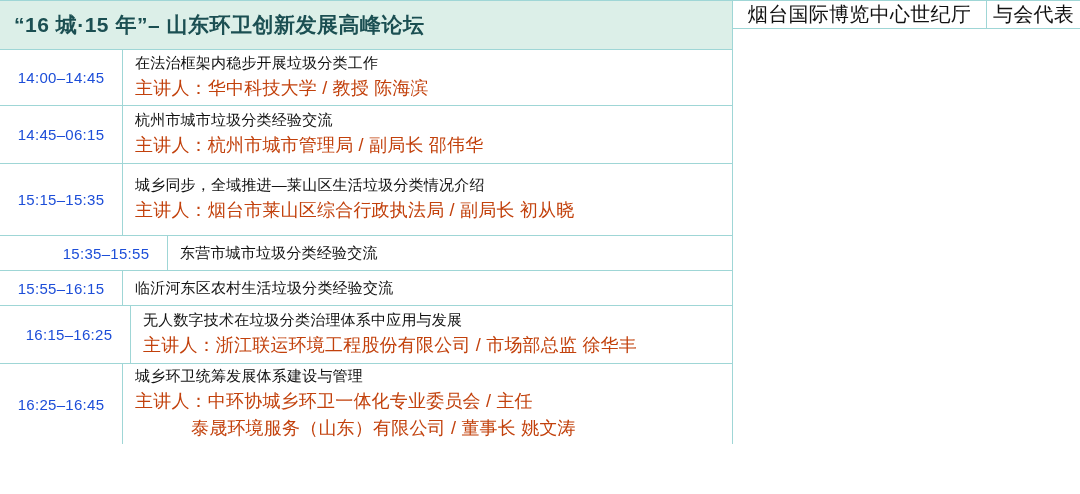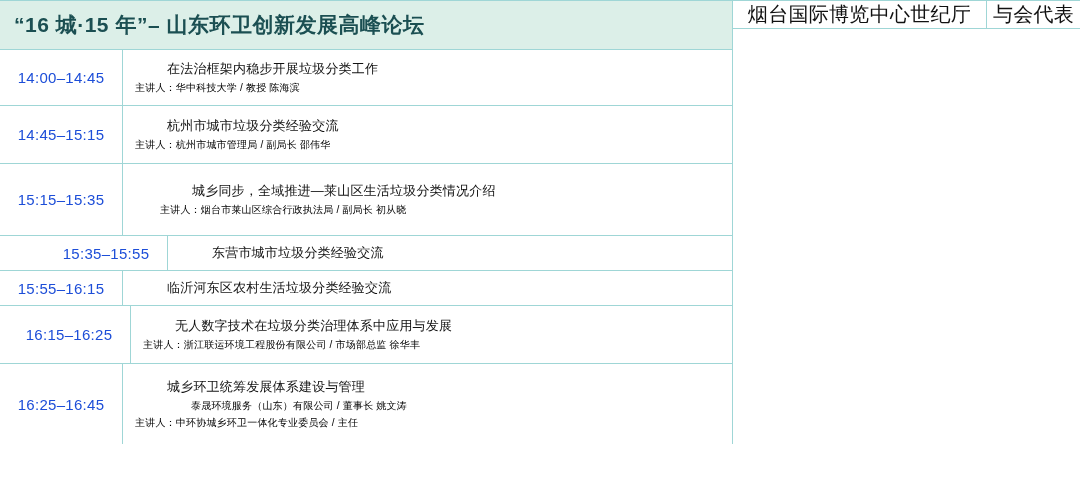--- a/index.html
+++ b/index.html
@@ -78,39 +78,38 @@
     flex: 1;
     box-sizing: border-box;
     padding: 9px 10px 9px 12px;
     display: flex;
     flex-direction: column;
     justify-content: center;
     gap: 4px;
   }
 
   .topic-title {
-    font-size: 13px;
+    font-size: 15px;
     color: #111;
     line-height: 1.25;
     letter-spacing: 0.2px;
-    margin-left: 32px;
   }
   .topic-speaker {
-    font-size: 10px;
-    color: #000000;
+    font-size: 18px;
+    color: #c2410c;
     line-height: 1.3;
     letter-spacing: 0.2px;
   }
   .topic-speaker.indent {
     padding-left: 56px;
   }
 
   .row.r1 { height: 56px; }
   .row.r2 { height: 58px; }
-  .row.r3 { height: 72px; gap: 25px; }
+  .row.r3 { height: 72px; }
   .row.r4 { height: 35px; padding-left: 45px; }
   .row.r5 { height: 35px; }
   .row.r6 { height: 58px; padding-left: 8px; }
   .row.r7 { height: 80px; }
 
   .row.single .topic-cell { justify-content: center; }
 
   
   .venue-col {
     width: 254px;
@@ -152,21 +151,21 @@
 
       <div class="row r1">
         <div class="time-cell">14:00–14:45</div>
         <div class="topic-cell">
           <div class="topic-title">在法治框架内稳步开展垃圾分类工作</div>
           <div class="topic-speaker">主讲人：华中科技大学 / 教授 陈海滨</div>
         </div>
       </div>
 
       <div class="row r2">
-        <div class="time-cell">14:45–15:15</div>
+        <div class="time-cell">14:45–06:15</div>
         <div class="topic-cell">
           <div class="topic-title">杭州市城市垃圾分类经验交流</div>
           <div class="topic-speaker">主讲人：杭州市城市管理局 / 副局长 邵伟华</div>
         </div>
       </div>
 
       <div class="row r3">
         <div class="time-cell">15:15–15:35</div>
         <div class="topic-cell">
           <div class="topic-title">城乡同步，全域推进—莱山区生活垃圾分类情况介绍</div>
@@ -193,22 +192,22 @@
         <div class="topic-cell">
           <div class="topic-title">无人数字技术在垃圾分类治理体系中应用与发展</div>
           <div class="topic-speaker">主讲人：浙江联运环境工程股份有限公司 / 市场部总监 徐华丰</div>
         </div>
       </div>
 
       <div class="row r7">
         <div class="time-cell">16:25–16:45</div>
         <div class="topic-cell">
           <div class="topic-title">城乡环卫统筹发展体系建设与管理</div>
+          <div class="topic-speaker">主讲人：中环协城乡环卫一体化专业委员会 / 主任</div>
           <div class="topic-speaker indent">泰晟环境服务（山东）有限公司 / 董事长 姚文涛</div>
-          <div class="topic-speaker">主讲人：中环协城乡环卫一体化专业委员会 / 主任</div>
         </div>
       </div>
 
     </div>
   </div>
 
   <div class="venue-col">
     <span>烟台国际博览中心世纪厅</span>
   </div>
 

